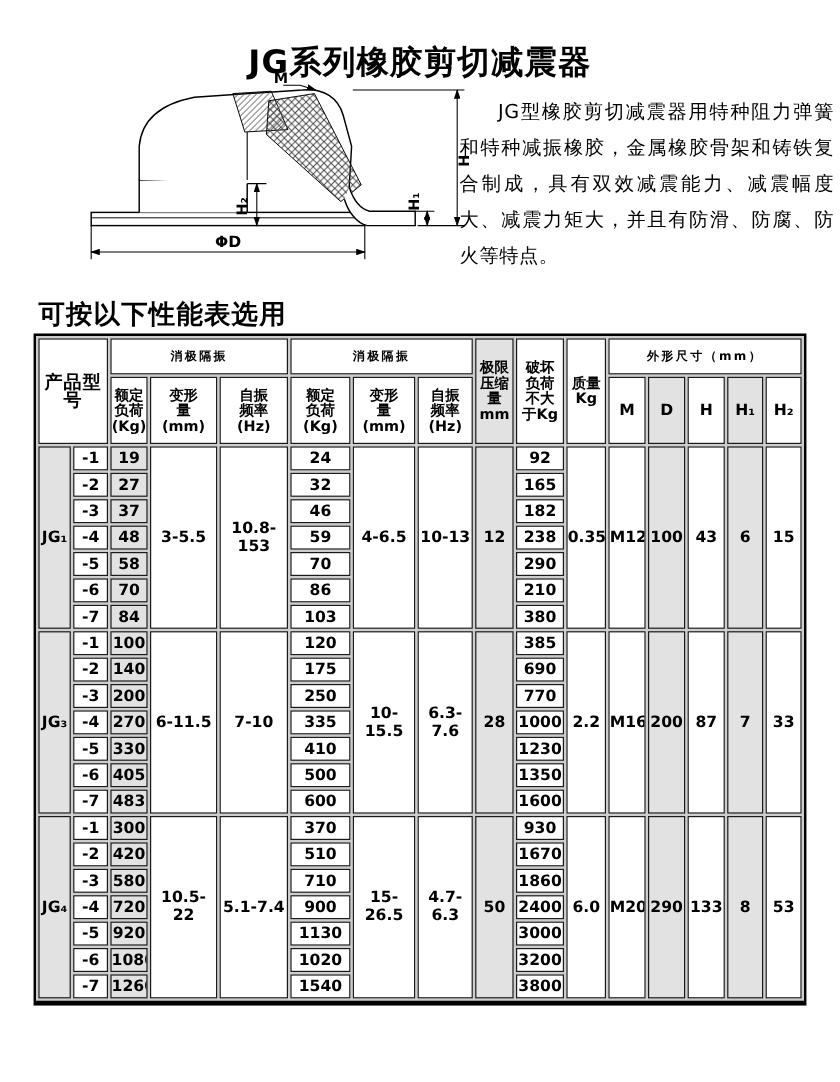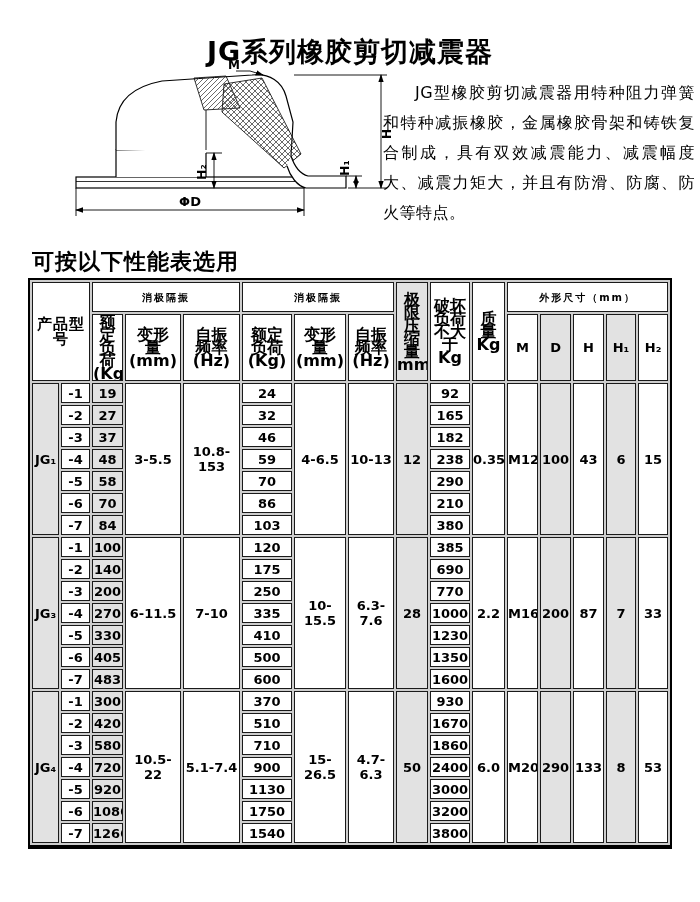--- a/index.html
+++ b/index.html
@@ -30,21 +30,21 @@
   }
   table.perf td {
     border:1px solid #1a1a1a; background:#fff; padding:0;
     text-align:center; vertical-align:middle;
     font-weight:bold; font-size:13px; line-height:15px;
     overflow:hidden;
   }
   table.perf td.gray { background:#e2e2e2; }
   thead td.big  { font-size:15px; letter-spacing:1px;margin-left:44px; }
   thead td.grp  { font-size:10px; height:30px; letter-spacing:2px; }
-  thead td.sub  { font-size:16px; line-height:13px; height:56px; white-space:pre-line; }
+  thead td.sub  { font-size:12px; line-height:13px; height:56px; white-space:pre-line; }
   thead td.dim  { font-size:13px; }
   tbody td { height:20px; }
   svg text { font-family:"DejaVu Sans","Liberation Sans",sans-serif; font-weight:bold; }
 </style>
 </head>
 <body>
 
 <div class="page-title">JG系列橡胶剪切减震器</div>
 
 <svg class="diagram" width="340" height="172" viewBox="0 0 340 172">
@@ -311,21 +311,21 @@
         </tr>
         <tr>
           <td>-5</td>
           <td class="gray">920</td>
           <td>1130</td>
           <td>3000</td>
         </tr>
         <tr>
           <td>-6</td>
           <td class="gray">1080</td>
-          <td>1750</td>
+          <td>1020</td>
           <td>3200</td>
         </tr>
         <tr>
           <td>-7</td>
           <td class="gray">1260</td>
           <td>1540</td>
           <td>3800</td>
         </tr>
       </tbody>
   </table>

